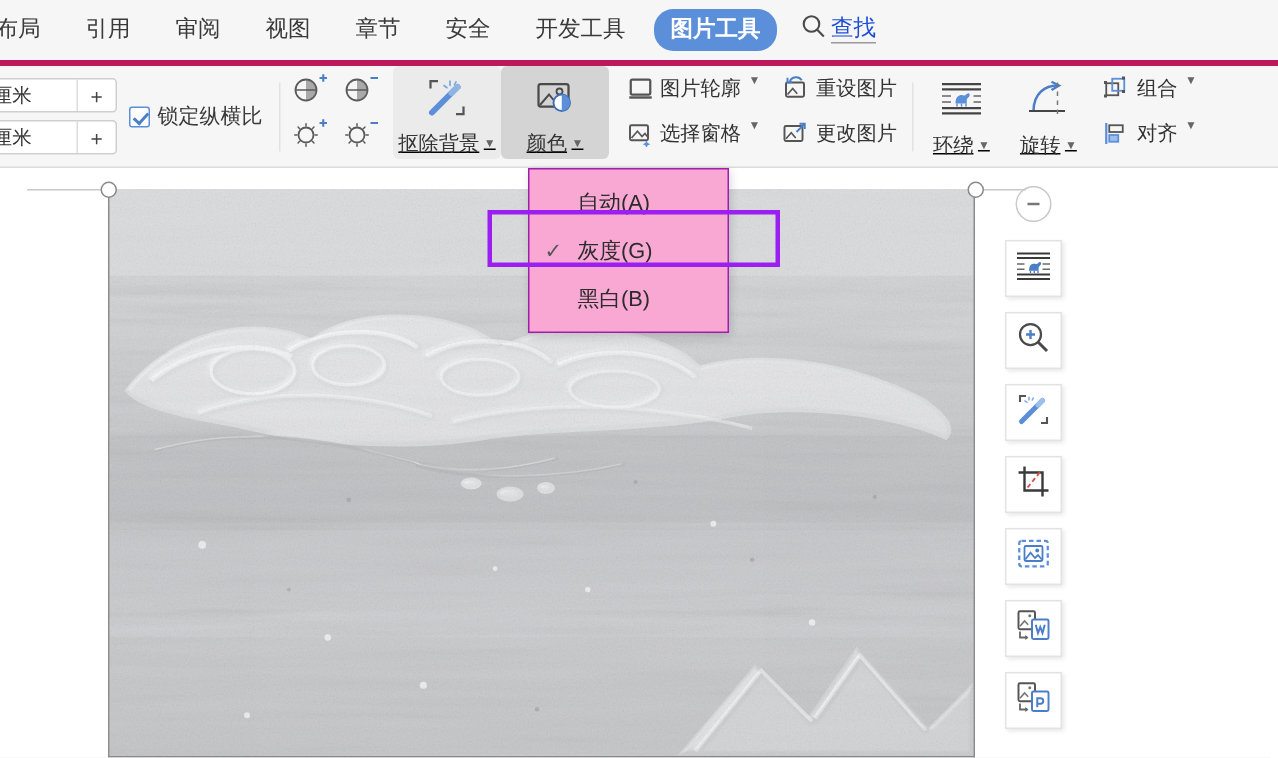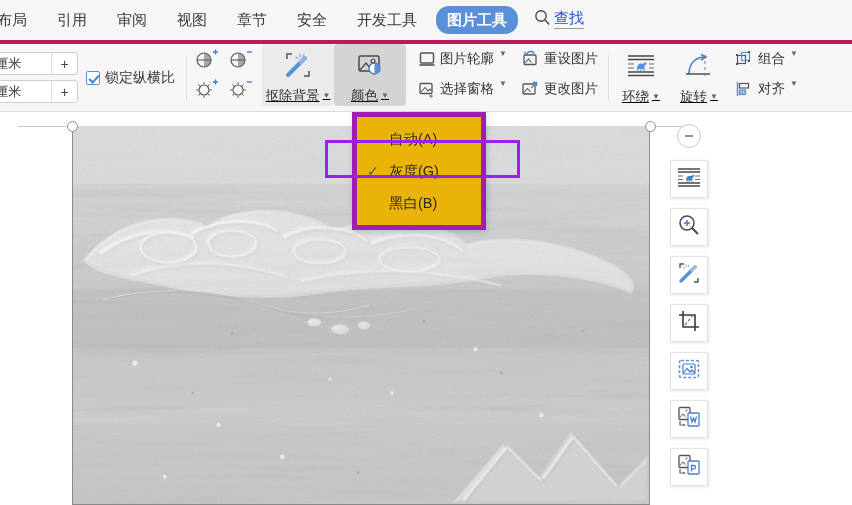--- a/index.html
+++ b/index.html
@@ -120,21 +120,21 @@
   }
   .rbtn {
     width: 38px; height: 38px; background: #fff; border: 1px solid #e3e3e3;
     box-shadow: 1px 1px 3px rgba(0,0,0,0.10);
     display: flex; align-items: center; justify-content: center;
   }
 
   
   .menu {
     position: absolute; left: 352px; top: 112px; width: 134px;
-    background: #eab308; border: 5px solid #a21caf;
+    background: #f9a8d4; border: 1px solid #a21caf;
     box-shadow: 1px 2px 6px rgba(0,0,0,0.16); padding: 6px 0; z-index: 40;
   }
   .mitem {
     height: 32px; display: flex; align-items: center;
     font-size: 14.5px; color: #2b2b2b; padding-left: 10px; white-space: nowrap;
   }
   .mcheck { width: 22px; flex: none; font-size: 14px; color: #555; text-align: left; }
   .hilite {
     position: absolute; left: 325px; top: 140px; width: 195px; height: 38px;
     border: 3px solid #9b1ff0; z-index: 60; pointer-events: none; background: transparent;

